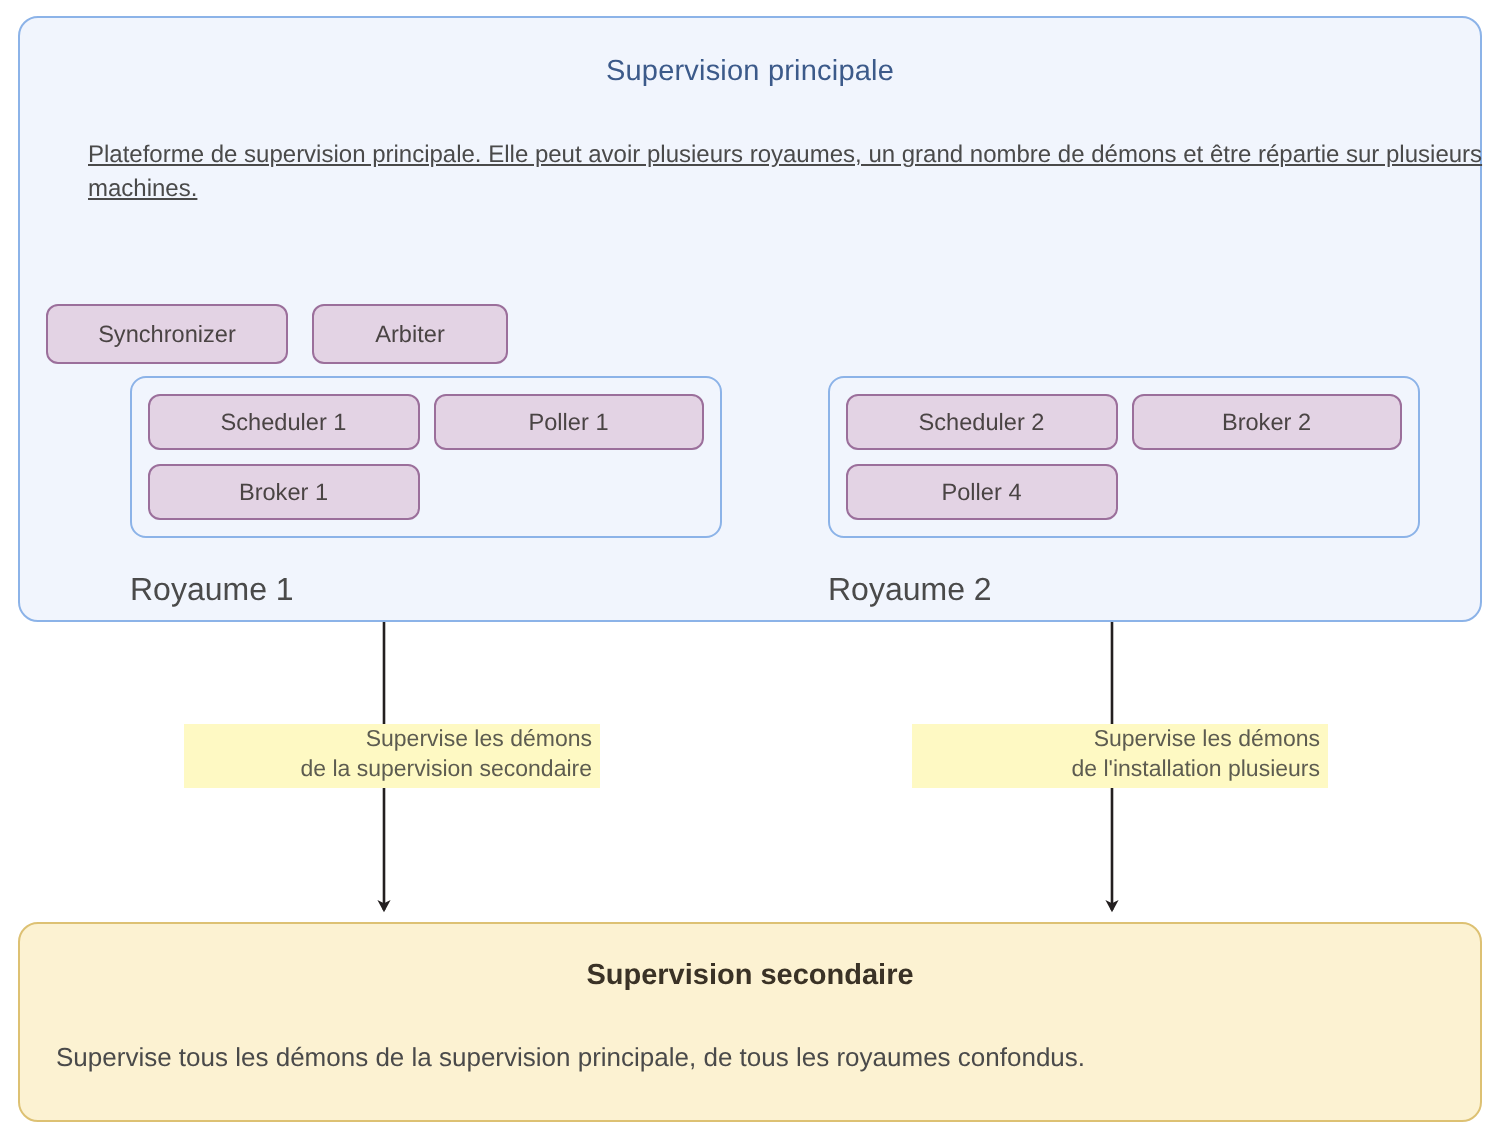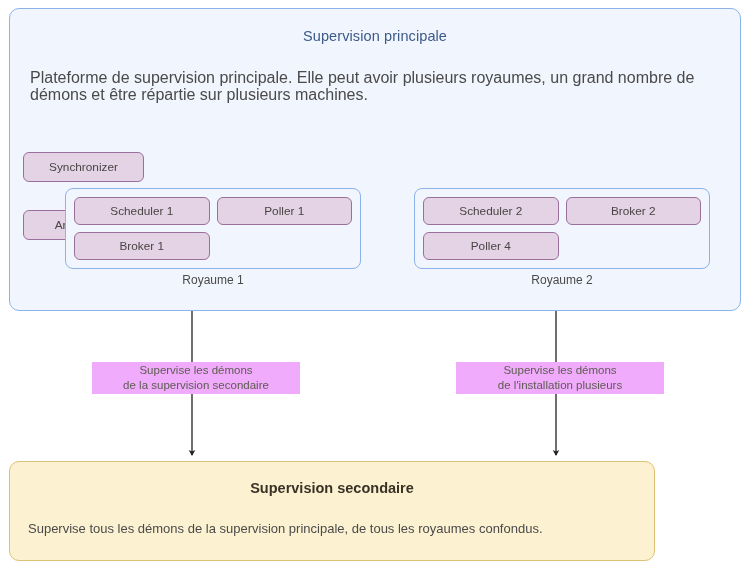--- a/index.html
+++ b/index.html
@@ -33,36 +33,36 @@
     top: 19px;
     width: 100%;
     text-align: center;
     font-size: 14.5px;
     font-weight: normal;
     color: #3c5a8a;
     letter-spacing: 0.1px;
   }
   .main-desc {
     position: absolute;
-    left: 20px;
+    left: 34px;
     top: 60px;
     width: 700px;
-    font-size: 16px;
+    font-size: 12px;
     line-height: 17px;
     color: #4a4a4a;
+    text-decoration: underline;
   }
 
   
   .global-chips {
     position: absolute;
     left: 13px;
     top: 143px;
     display: flex;
-    gap: 28px;
-    flex-direction: column;
+    gap: 12px;
   }
   .chip {
     box-sizing: border-box;
     background: #e3d3e4;
     border: 1.3px solid #9b6f9b;
     border-radius: 6px;
     height: 30px;
     line-height: 28px;
     text-align: center;
     font-size: 11.8px;
@@ -101,53 +101,53 @@
     background: #e3d3e4;
     border: 1.3px solid #9b6f9b;
     border-radius: 6px;
     height: 28px;
     line-height: 26px;
     text-align: center;
     font-size: 11.8px;
     color: #4a4444;
   }
   .realm-label {
-    margin-top: 4px;
-    text-align: center;
-    font-size: 12px;
+    margin-top: 18px;
+    text-align: left;
+    font-size: 16px;
     color: #4a4a4a;
   }
 
   
   .arrows {
     position: absolute;
     left: 0;
     top: 0;
     width: 751px;
     height: 573px;
     pointer-events: none;
   }
   .arrow-label {
     position: absolute;
-    text-align: center;
+    text-align: right;
     font-size: 11.5px;
     line-height: 15px;
     color: #5d5c50;
-    background: #f0abfc;
+    background: #fef9c3;
     padding: 1px 4px;
   }
   .arrow-label-1 { left: 92px; top: 362px; width: 200px; }
   .arrow-label-2 { left: 456px; top: 362px; width: 200px; }
 
   
   .secondary-panel {
     position: absolute;
     left: 9px;
     top: 461px;
-    width: 646px;
+    width: 732px;
     height: 100px;
     box-sizing: border-box;
     background: #fcf2d2;
     border: 1.3px solid #ddc173;
     border-radius: 10px;
   }
   .secondary-title {
     position: absolute;
     left: 0;
     top: 18px;

